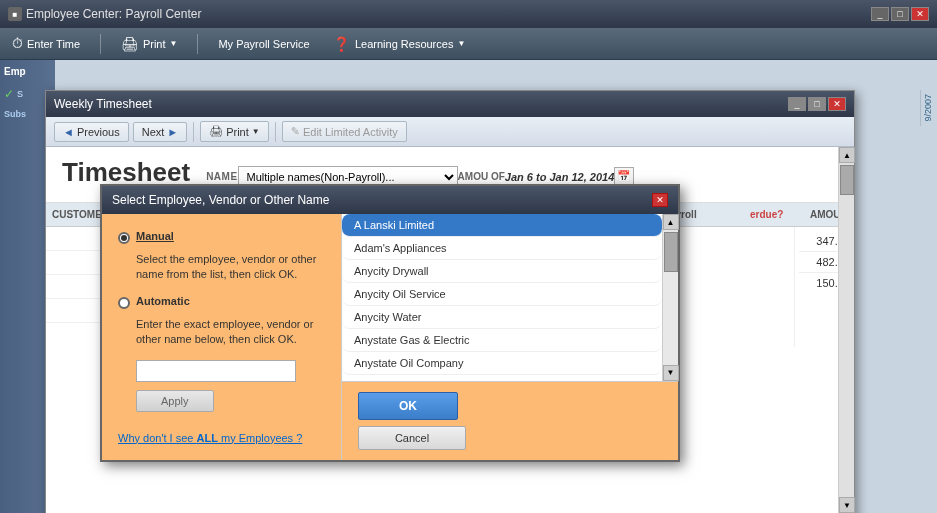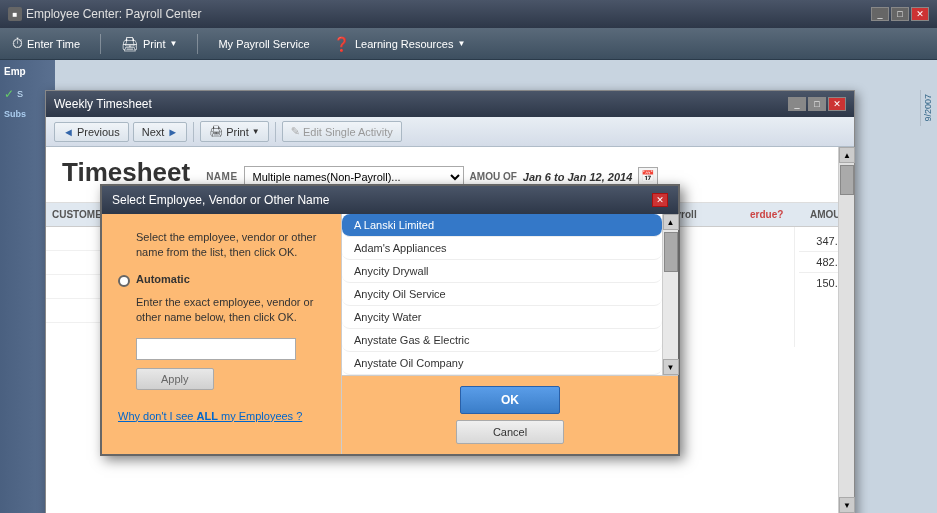--- a/index.html
+++ b/index.html
@@ -391,21 +391,20 @@
       background: #aaa;
       border: 1px solid #888;
       margin: 2px auto;
     }
 
     
     .dialog-footer {
       padding: 10px 16px;
       display: flex;
       flex-direction: column;
-      align-items: center;
       gap: 6px;
       border-top: 1px solid #ccc;
     }
     .ok-btn {
       width: 100px;
       height: 28px;
       background: linear-gradient(to bottom, #5a9de8, #3a7dc8);
       border: 1px solid #2a60a8;
       border-radius: 2px;
       color: white;
@@ -512,28 +511,28 @@
         </button>
         <div class="ts-separator"></div>
         <button class="ts-btn">
           <span>🖨</span>
           <span>Print</span>
           <span style="font-size:8px;">▼</span>
         </button>
         <div class="ts-separator"></div>
         <button class="ts-btn" style="color:#999;">
           <span style="color:#aaa;">✎</span>
-          <span>Edit Single Activity</span>
+          <span>Edit Limited Activity</span>
         </button>
       </div>
 
       <div style="background:white;padding:10px 16px 6px 16px;border-bottom:1px solid #ddd;">
         <div style="display:flex;align-items:center;gap:16px;">
           <span class="ts-heading">Timesheet</span>
-          <div style="display:flex;align-items:center;gap:6px;">
+          <div style="display:flex;align-items:center;">
             <span class="ts-label">NAME</span>
             <select class="ts-name-select"><option>Multiple names(Non-Payroll)...</option></select>
             <span class="ts-week-label">AMOU OF</span>
             <span class="ts-week-value">Jan 6 to Jan 12, 2014</span>
             <div class="calendar-icon">📅</div>
           </div>
         </div>
       </div>
 
       <div class="ts-table-header">
@@ -576,20 +575,25 @@
 
       <div class="dialog-titlebar">
         <span>Select Employee, Vendor or Other Name</span>
         <div class="dialog-close-btn">✕</div>
       </div>
 
       <div class="dialog-body">
 
         <div class="dialog-left">
           
+          <div class="radio-option">
+            <div class="radio-circle selected">
+            </div>
+            <span class="radio-label" style="text-decoration:underline;">Manual</span>
+          </div>
           <p class="radio-desc">Select the employee, vendor or other name from the list, then click OK.</p>
 
           
           <div class="radio-option">
             <div class="radio-circle"></div>
             <span class="radio-label">Automatic</span>
           </div>
           <p class="radio-desc">Enter the exact employee, vendor or other name below, then click OK.</p>
 
           <input type="text" class="apply-input" style="">

